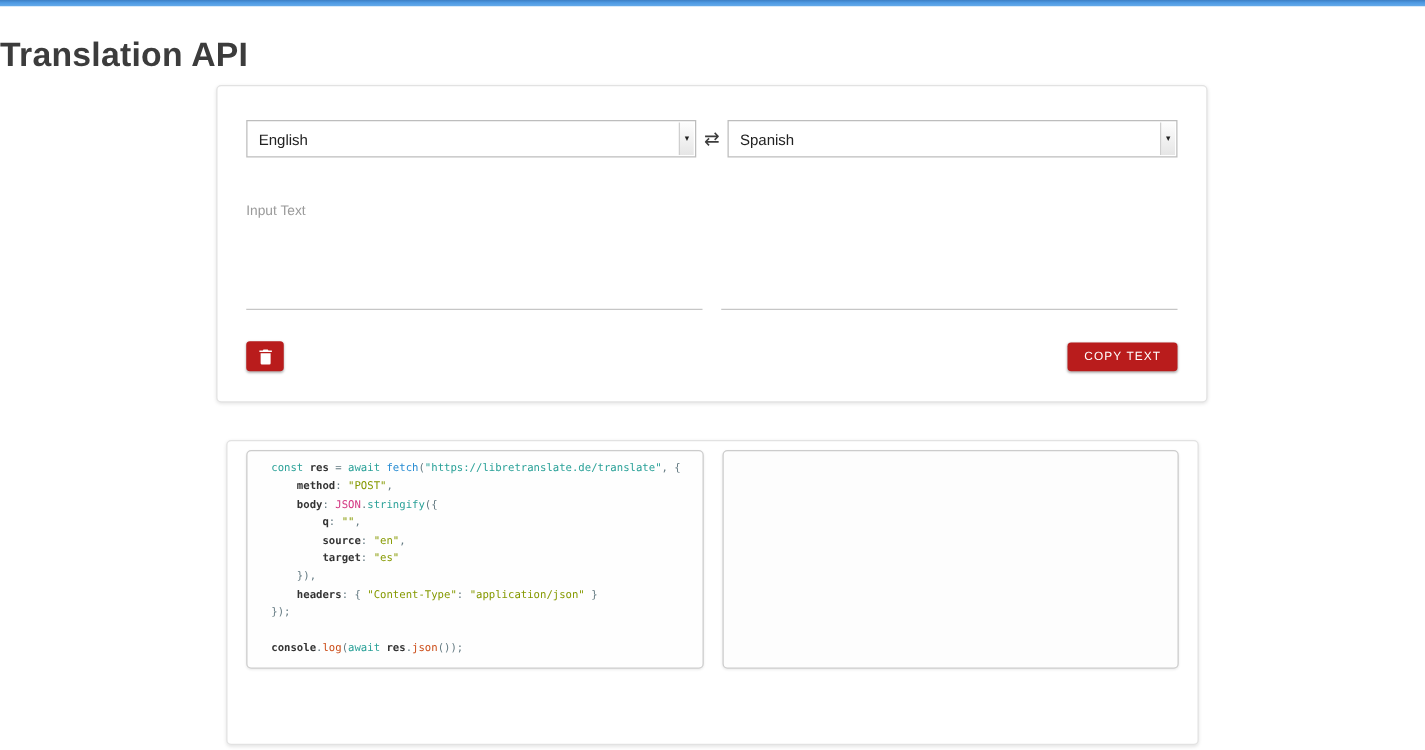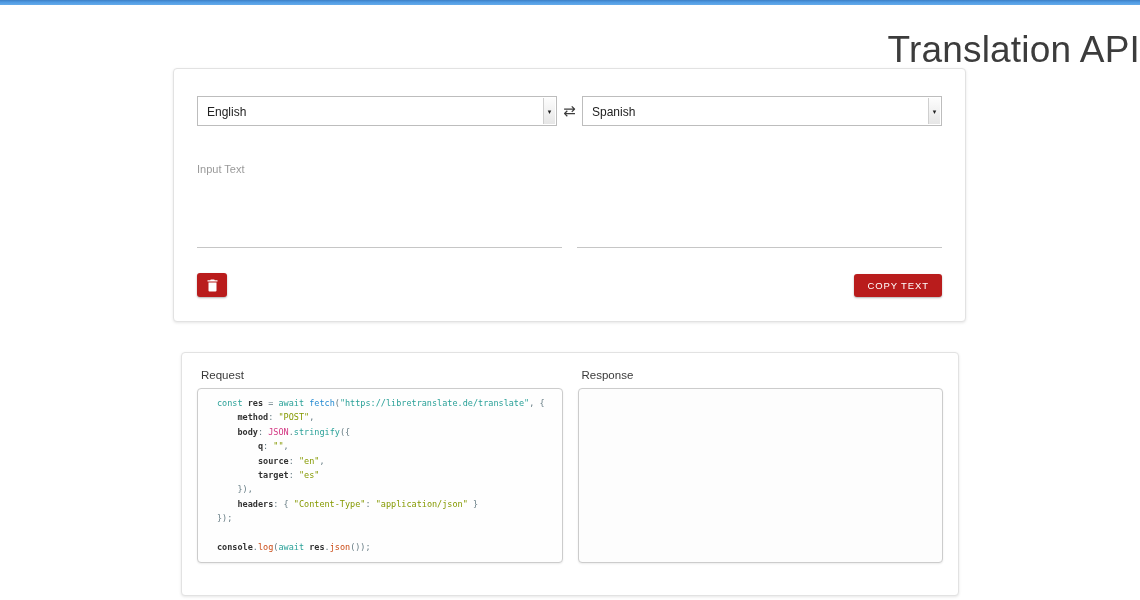--- a/index.html
+++ b/index.html
@@ -2,21 +2,21 @@
 <html><head>
 <meta charset="utf-8">
 <style>
   * { margin:0; padding:0; box-sizing:border-box; }
   html,body { width:1140px; height:600px; overflow:hidden; background:#ffffff;
               font-family:"Liberation Sans", sans-serif; }
 
   .topbar { width:100%; height:5px;
             background:linear-gradient(180deg,#3d7fc4 0%,#4f9be4 45%,#66abe9 100%); }
 
-  .page-title { text-align:right; margin-top:24px; font-size:37px; font-weight:400;
+  .page-title { text-align:left; margin-top:24px; font-size:27px; font-weight:700;
                 color:#3c3c3c; letter-spacing:0.2px; }
 
   .card { position:absolute; background:#fff; border:1px solid #e2e2e2;
           border-radius:4px; box-shadow:0 1px 3px rgba(0,0,0,0.10); }
 
   
   .translator-card { left:173px; top:68px; width:793px; height:254px; }
 
   .lang-row { display:flex; align-items:center; justify-content:space-between;
               margin:27px 23px 0 23px; }
@@ -113,24 +113,20 @@
         </svg>
       </span>
     </button>
     <button class="btn btn-copy">COPY TEXT</button>
   </div>
 
 </div>
 
 <div class="card api-card">
 
-  <div class="api-labels">
-    <div class="api-label api-label-left">Request</div>
-    <div class="api-label">Response</div>
-  </div>
 
   <div class="api-boxes">
     <div class="code-box code-box-left">
       <pre class="code"><div class="code-line"><span class="tok-kw">const</span><span class="tok-pl"> </span><span class="tok-attr">res</span><span class="tok-p"> = </span><span class="tok-kw">await</span><span class="tok-pl"> </span><span class="tok-fn">fetch</span><span class="tok-p">(</span><span class="tok-str">"https://libretranslate.de/translate"</span><span class="tok-p">, {</span></div><div class="code-line"><span class="tok-pl">    </span><span class="tok-attr">method</span><span class="tok-p">: </span><span class="tok-grn">"POST"</span><span class="tok-p">,</span></div><div class="code-line"><span class="tok-pl">    </span><span class="tok-attr">body</span><span class="tok-p">: </span><span class="tok-built">JSON</span><span class="tok-p">.</span><span class="tok-mteal">stringify</span><span class="tok-p">({</span></div><div class="code-line"><span class="tok-pl">        </span><span class="tok-attr">q</span><span class="tok-p">: </span><span class="tok-grn">""</span><span class="tok-p">,</span></div><div class="code-line"><span class="tok-pl">        </span><span class="tok-attr">source</span><span class="tok-p">: </span><span class="tok-grn">"en"</span><span class="tok-p">,</span></div><div class="code-line"><span class="tok-pl">        </span><span class="tok-attr">target</span><span class="tok-p">: </span><span class="tok-grn">"es"</span></div><div class="code-line"><span class="tok-pl">    </span><span class="tok-p">}),</span></div><div class="code-line"><span class="tok-pl">    </span><span class="tok-attr">headers</span><span class="tok-p">: { </span><span class="tok-grn">"Content-Type"</span><span class="tok-p">: </span><span class="tok-grn">"application/json"</span><span class="tok-p"> }</span></div><div class="code-line"><span class="tok-p">});</span></div><div class="code-line">&nbsp;</div><div class="code-line"><span class="tok-attr">console</span><span class="tok-p">.</span><span class="tok-meth">log</span><span class="tok-p">(</span><span class="tok-kw">await</span><span class="tok-pl"> </span><span class="tok-attr">res</span><span class="tok-p">.</span><span class="tok-meth">json</span><span class="tok-p">());</span></div></pre>
     </div>
     <div class="code-box response-box"></div>
   </div>
 
 </div>
 

